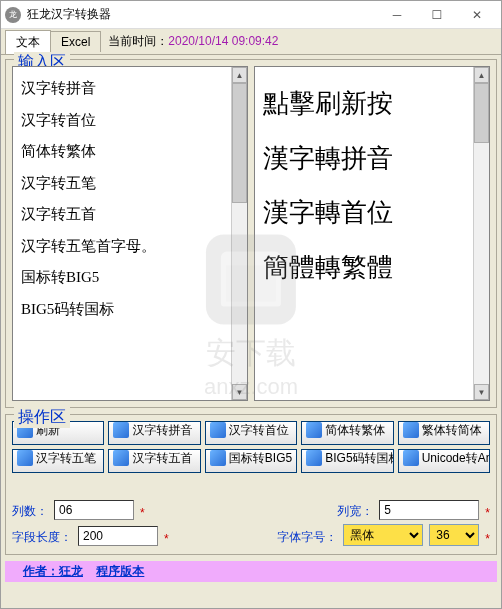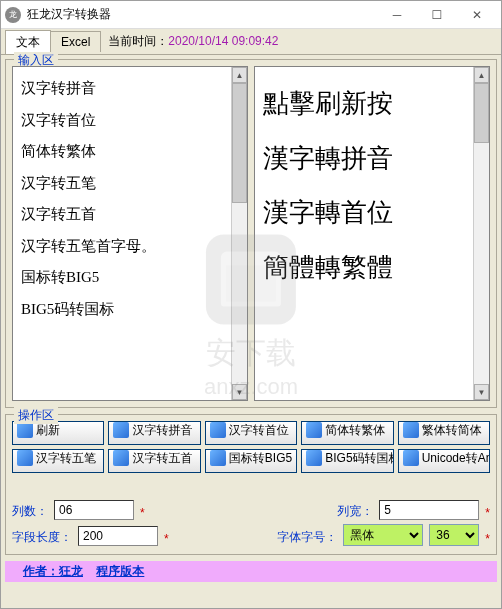--- a/index.html
+++ b/index.html
@@ -9,37 +9,37 @@
 .titlebar .title { flex: 1; font-size: 12px; }
 .titlebar .winbtn { width: 40px; height: 28px; display: flex; align-items: center; justify-content: center; color: #555; }
 .tabs { height: 26px; display: flex; align-items: center; background: #ece9d8; border-bottom: 1px solid #aca899; padding-left: 4px; }
 .tab { padding: 3px 10px; border: 1px solid #aca899; border-bottom: none; background: #fff; font-size: 12px; margin-right: -1px; cursor: pointer; }
 .tab.inactive { background: #ece9d8; }
 .timebox { margin-left: 8px; font-size: 12px; }
 .timelabel { display:inline; }
 .timeval { color: #a21caf; font-family: Liberation Sans, sans-serif; }
 .main { padding: 4px; background: #ece9d8; }
 .fieldset { border: 1px solid #aca899; padding: 6px; margin-bottom: 6px; position: relative; }
-.fieldset-label { position: absolute; top: -8px; left: 8px; background: #ece9d8; padding: 0 4px; color: #0033cc; font-size: 12px; }
+.fieldset-label { position: absolute; top: -8px; left: 8px; background: #ece9d8; padding: 0 4px; color: #0033cc; font-size: 16px; }
 .panels { display: flex; gap: 6px; height: 335px; }
 .panel { flex: 1; border: 1px solid #828282; background: #fff; position: relative; overflow: hidden; }
 .panel-inner { padding: 6px 8px; height: 100%; overflow: hidden; }
 .input-list { font-size: 15px; line-height: 2.1; font-family: SimSun, serif; }
 .output-list { font-size: 26px; line-height: 2.1; font-family: SimSun, "Microsoft YaHei", serif; padding-top: 4px; }
 .scrollbar { position: absolute; right: 0; top: 0; bottom: 0; width: 16px; background: #f0f0f0; border-left: 1px solid #ccc; }
 .scrollbar .arrow { height: 16px; background: #e1e1e1; border: 1px solid #adadad; display:flex; align-items:center; justify-content:center; font-size:8px; color:#555;}
 .scrollbar .thumb { margin: 0; background: #cdcdcd; border: 1px solid #adadad; }
 .btnrow { display: flex; gap: 4px; margin-bottom: 4px; }
 .opbtn { flex: 1; height: 24px; border: 1px solid #003c74; background: linear-gradient(#fff, #e4e4e4); display: flex; align-items: flex-start; padding: 0 4px; font-size: 12px; cursor: pointer; overflow: hidden; white-space: nowrap; }
 .opbtn .bicon { width: 16px; height: 16px; margin-right: 3px; background: linear-gradient(135deg,#6bb3ff,#2b6fd6); border-radius: 2px; flex-shrink: 0; display:flex;align-items:center;justify-content:center;color:#fff;font-size:9px;}
 .fieldrow { display: flex; align-items: flex-end; gap: 6px; margin-top: 4px; flex-wrap: nowrap; }
 .flabel { color: #0033cc; font-size: 12px; }
 .asterisk { color: #cc0000; font-size: 12px; }
 .finput { height: 20px; border: 1px inset #888; background: #fff; padding: 1px 4px; font-size: 12px; }
-.select { height: 22px; border: 1px solid #7f9db9; background: #bef264; font-size: 12px; padding: 1px 2px; }
+.select { height: 22px; border: 1px solid #7f9db9; background: #fde047; font-size: 12px; padding: 1px 2px; }
 .footer { text-align: left; padding: 2px 8px; font-size: 12px; background: #f0abfc; font-weight: bold; }
 .footer a { color: #0033cc; text-decoration: underline; cursor: pointer; margin-left: 10px; }
 .watermark { position: absolute; left: 50%; top: 52%; transform: translate(-50%,-50%); text-align: center; pointer-events: none; opacity: 0.18; z-index: 100; }
 .watermark .wicon { width: 90px; height: 90px; background: #999; border-radius: 18px; margin: 0 auto 8px; display:flex; align-items:center; justify-content:center;}
 .watermark .wicon::after { content:""; width:50px; height:36px; border:5px solid #ccc; border-radius:6px 6px 3px 3px; border-top-width:14px; display:block; background:#bbb;}
 .watermark .wtxt { font-size:36px; color:#888; font-family: Arial;}
 .container { position: relative; width: 502px; height: 609px; border: 1px solid #9e9e9e; background:#ece9d8; }
 </style>
 </head>
 <body>

